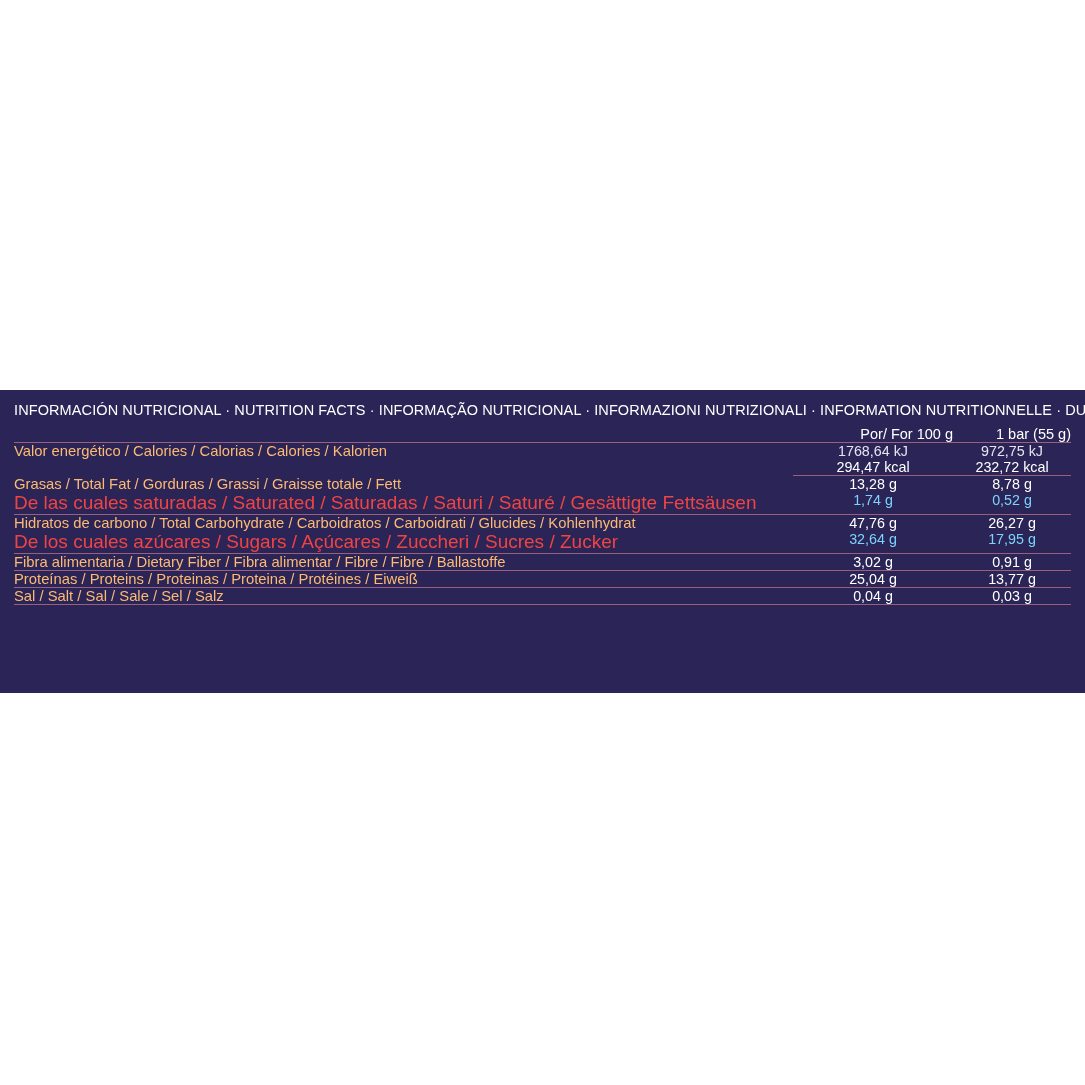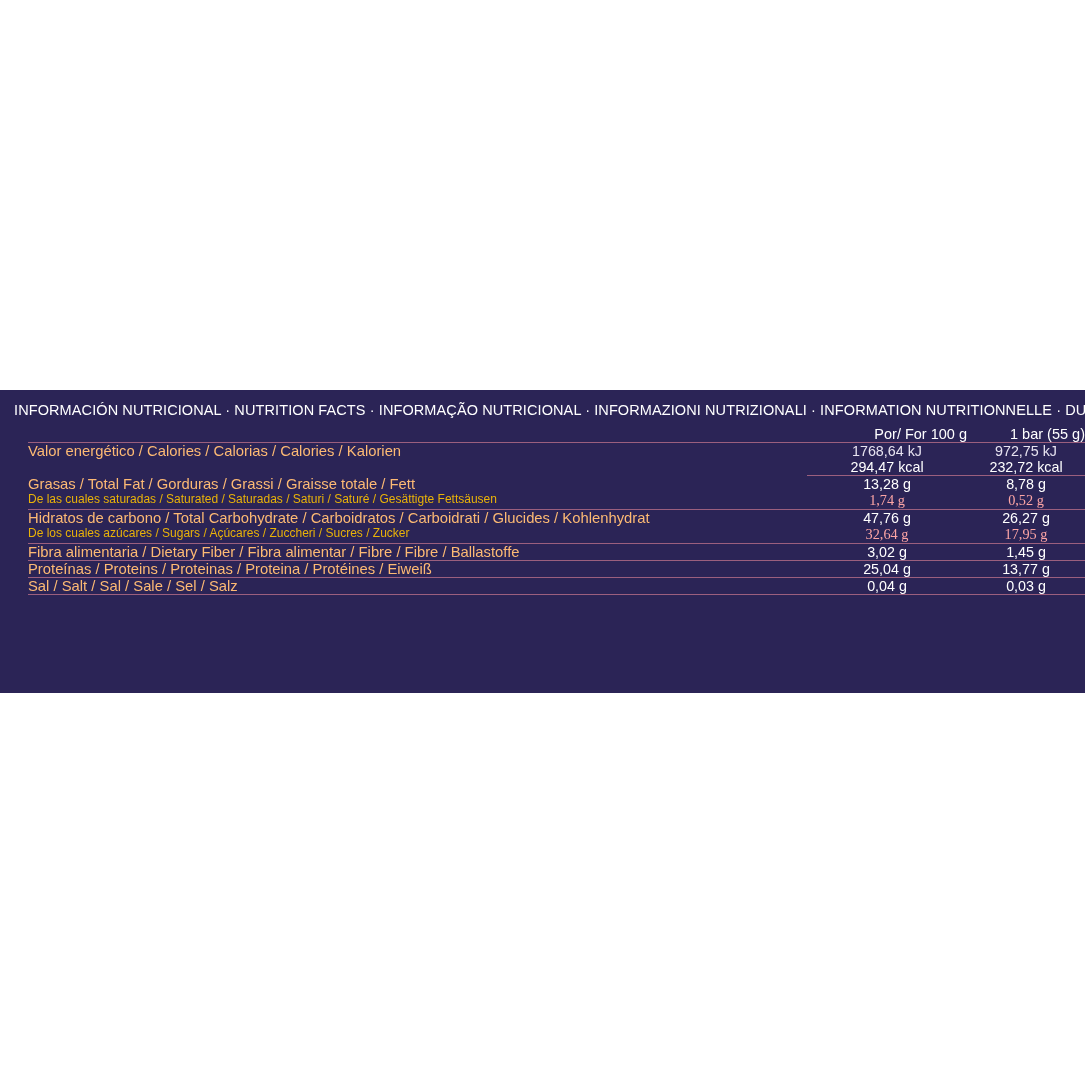--- a/index.html
+++ b/index.html
@@ -31,21 +31,21 @@
     font-size: 14.5px;
     letter-spacing: 0.1px;
     color: #ffffff;
     padding: 12px 14px 8px 14px;
     white-space: nowrap;
     font-weight: 400;
   }
 
   table.nutri {
     width: 1057px;
-    margin: 0 28px;
+    margin: 0 14px;
     border-collapse: collapse;
     table-layout: fixed;
   }
 
   table.nutri col.c-label { width: 779px; }
   table.nutri col.c-v1 { width: 160px; }
   table.nutri col.c-v2 { width: 118px; }
 
   table.nutri td, table.nutri th {
     padding: 0;
@@ -71,41 +71,40 @@
   }
 
   .lbl-bold {
     font-size: 14.8px;
     font-weight: bold;
     color: #fdba74;
     padding: 5px 0 4px 0;
     white-space: nowrap;
   }
   .lbl-sub {
-    font-size: 12px;
+    font-size: 19px;
     font-weight: 400;
-    color: #eab308;
+    color: #ef4444;
     padding: 2px 0 4px 0;
     white-space: nowrap;
   }
   .val {
     font-size: 14.3px;
     text-align: center;
     color: #e7e3f0;
     padding: 5px 0 4px 0;
     white-space: nowrap;
   }
   .val-bold {
     font-weight: bold;
     color: #ffffff;
   }
   .val-sub {
-    color: #fca5a5;
+    color: #7dd3fc;
     padding: 2px 0 4px 0;
-    font-family: Liberation Serif, serif;
   }
   .val-energy-top {
     padding: 5px 0 0 0;
   }
   .val-energy-bot {
     padding: 1px 0 5px 0;
   }
 </style>
 </head>
 <body>
@@ -159,21 +158,21 @@
 
       <tr class="row-sep">
         <td class="lbl-sub">De los cuales azúcares / Sugars / Açúcares / Zuccheri / Sucres / Zucker</td>
         <td class="val val-sub">32,64 g</td>
         <td class="val val-sub">17,95 g</td>
       </tr>
 
       <tr class="row-sep">
         <td class="lbl-bold">Fibra alimentaria / Dietary Fiber / Fibra alimentar / Fibre / Fibre / Ballastoffe</td>
         <td class="val val-bold">3,02 g</td>
-        <td class="val val-bold">1,45 g</td>
+        <td class="val val-bold">0,91 g</td>
       </tr>
 
       <tr class="row-sep">
         <td class="lbl-bold">Proteínas / Proteins / Proteinas / Proteina / Protéines / Eiweiß</td>
         <td class="val val-bold">25,04 g</td>
         <td class="val val-bold">13,77 g</td>
       </tr>
 
       <tr class="row-sep">
         <td class="lbl-bold">Sal / Salt / Sal / Sale / Sel / Salz</td>

